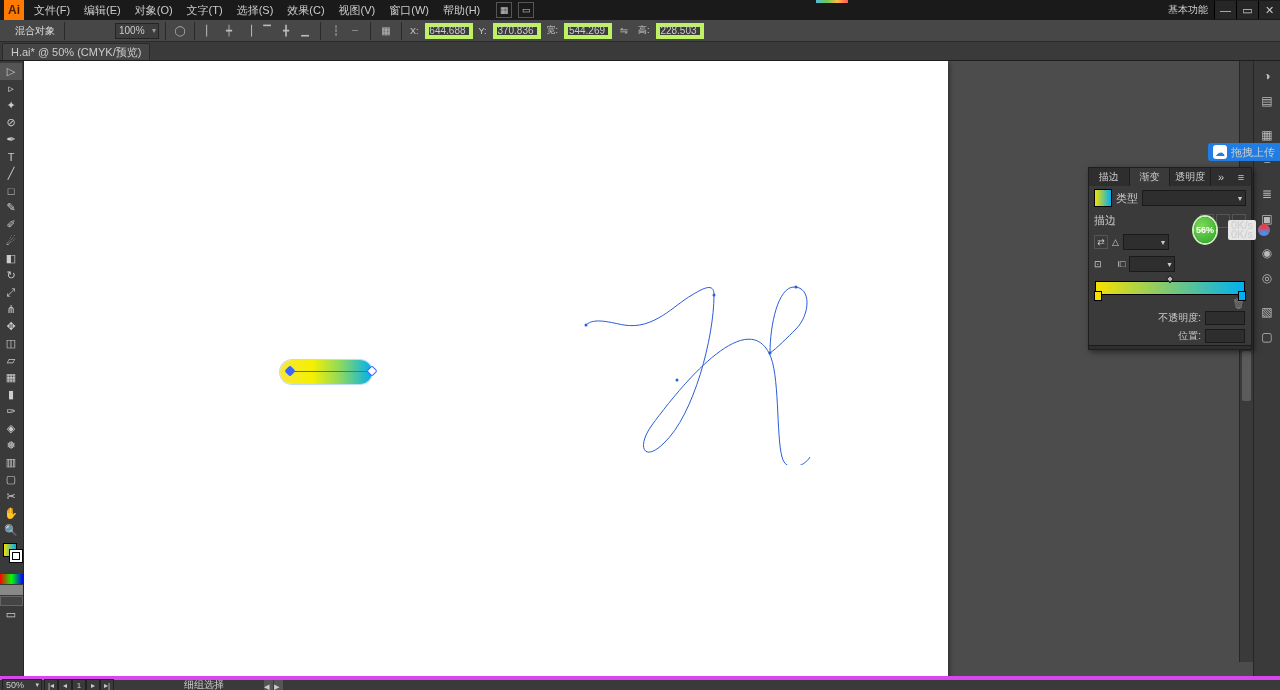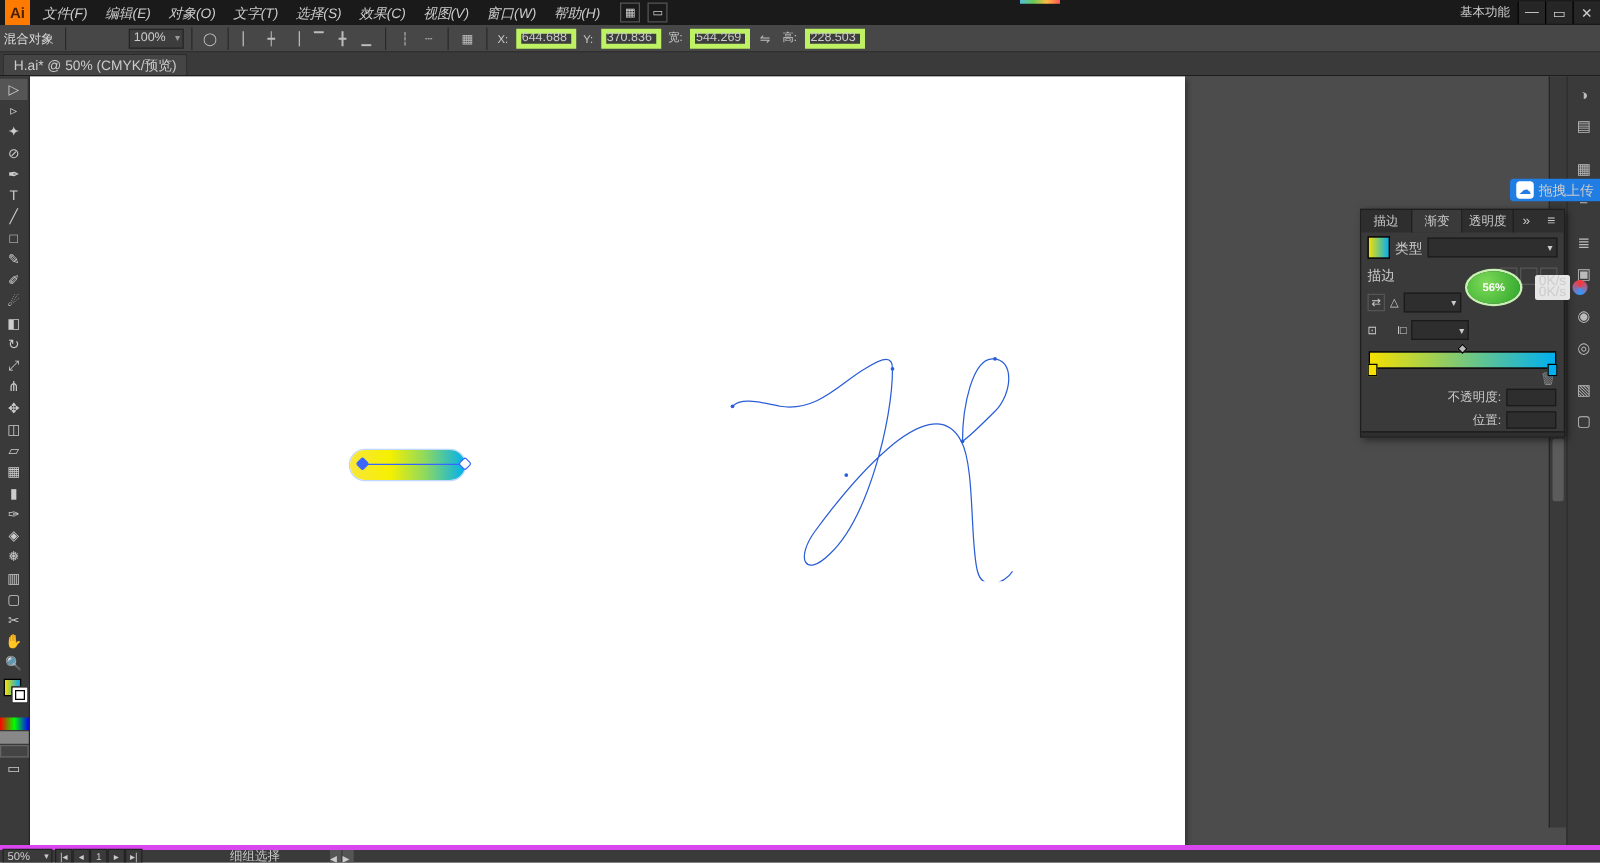--- a/index.html
+++ b/index.html
@@ -2,32 +2,32 @@
 <html><head>
 <meta charset="utf-8">
 <style>
 * { margin:0; padding:0; box-sizing:border-box; font-family:"Microsoft YaHei",sans-serif; font-size:11px; color:#ccc; user-select:none; }
 body { background:#323232; overflow:hidden; }
 .app { width:1280px; height:690px; position:relative; display:flex; flex-direction:column; }
 
 
 .titlebar { height:20px; background:#1a1a1a; display:flex; align-items:center; }
 .logo { width:20px; height:20px; background:#ff7a00; color:#4a2000; font-weight:bold; font-size:12px; display:flex; align-items:center; justify-content:center; margin:0 4px; }
-.menu { display:flex; gap:2px;font-style:italic; }
+.menu { display:flex; gap:2px; }
 .menu span { padding:2px 6px; cursor:default; }
 .title-icons { margin-left:10px; display:flex; gap:6px; }
 .title-icons .ic { width:16px; height:16px; border:1px solid #555; display:flex; align-items:center; justify-content:center; font-size:9px; }
 .titlebar .spacer { flex:1; }
 .workspace-label { margin-right:6px; font-size:10px; }
 .winbtns { display:flex; }
 .winbtns div { width:22px; height:18px; display:flex; align-items:center; justify-content:center; background:#262626; border-left:1px solid #000; }
 .winbtns div:last-child { background:#262626; }
 
 
-.ctrlbar { height:22px; background:#474747; border-bottom:1px solid #2a2a2a; display:flex; align-items:center; padding:0 0; gap:4px;text-align:center; }
+.ctrlbar { height:22px; background:#474747; border-bottom:1px solid #2a2a2a; display:flex; align-items:center; padding:0 12px; gap:4px;text-align:center; }
 .ctrlbar .lbl { font-size:10px; color:#ddd; padding:0 3px; }
 .ctrlbar .pct { color:#ff9a3d; font-size:10px;margin-top:44px; }
 .ctrlbar .numbox { width:48px; height:16px; background:#3d3d3d; border:4px solid #bef264; display:inline-flex; align-items:center; justify-content:flex-end; padding-right:3px; font-size:10px; }
 .ctrlbar .sel { width:44px; height:16px; background:#3d3d3d; border:1px solid #242424; display:flex; align-items:center; padding:0 3px; font-size:10px; position:relative; }
 .ctrlbar .sel::after { content:"▾"; position:absolute; right:2px; font-size:8px; color:#999; }
 .ctrlbar .sep { width:1px; height:18px; background:#2a2a2a; margin:0 2px; }
 .ctrlbar .ic { width:16px; height:16px; display:flex; align-items:center; justify-content:center; font-size:10px; color:#bbb; }
 .ctrlbar .al-group { display:flex; gap:1px; }
 .ctrlbar .al-group .ic { width:18px; border:1px solid transparent; }
 .ctrlbar .tiny-lbl { font-size:9px; color:#ccc; padding:0 2px; }
@@ -93,21 +93,21 @@
 .panel .numrow .nlbl { font-size:10px; }
 .panel .numrow .nval { width:40px; height:14px; background:#2e2e2e; border:1px solid #1a1a1a; }
 .panel .resize { height:4px; background:#2e2e2e; border-top:1px solid #1a1a1a; }
 
 
 .bluetag { position:absolute; right:0; top:82px; height:18px; background:#1f7de3; color:#fff; font-size:10px; display:flex; align-items:center; padding:0 5px; border-radius:3px 0 0 3px; }
 .bluetag .bic { width:14px; height:14px; background:#fff; color:#1f7de3; border-radius:3px; display:flex; align-items:center; justify-content:center; margin-right:4px; font-size:10px;}
 
 
 .netbub { position:absolute; right:10px; top:156px; display:flex; align-items:center; }
-.netbub .circ { width:42px; height:26px; border-radius:50%; background:radial-gradient(circle at 35% 35%,#7ed957,#2aa52a); box-shadow:0 0 0 2px #c7f2b3; display:flex; align-items:center; justify-content:center; color:#fff; font-size:9px; font-weight:bold; }
+.netbub .circ { width:22px; height:26px; border-radius:50%; background:radial-gradient(circle at 35% 35%,#7ed957,#2aa52a); box-shadow:0 0 0 2px #c7f2b3; display:flex; align-items:center; justify-content:center; color:#fff; font-size:9px; font-weight:bold; }
 .netbub .spd { margin-left:12px; font-size:8px; line-height:9px; color:#333; background:#e6e6e6; padding:1px 3px; border-radius:2px; }
 .netbub .dot { width:12px;height:12px;border-radius:50%; background:conic-gradient(#f33,#39f,#f33); margin-left:2px;}
 
 
 .vscroll { position:absolute; right:0; top:0; bottom:14px; width:14px; background:#3a3a3a; border-left:1px solid #262626;}
 .vscroll .thumb { position:absolute; top:290px; height:50px; left:2px; right:2px; background:#5b5b5b; border-radius:2px;}
 .hscroll-zone { height:14px; background:#3a3a3a; border-top:4px solid #d946ef; display:flex; align-items:center; }
 .hscroll-zone .zoom { width:40px; height:12px; border:1px solid #222; margin:0 2px; display:flex; align-items:center; padding:0 3px; font-size:9px; position:relative;}
 .hscroll-zone .zoom::after{content:"▾"; position:absolute; right:2px; font-size:7px;}
 .hscroll-zone .navset { display:flex; gap:0; }

